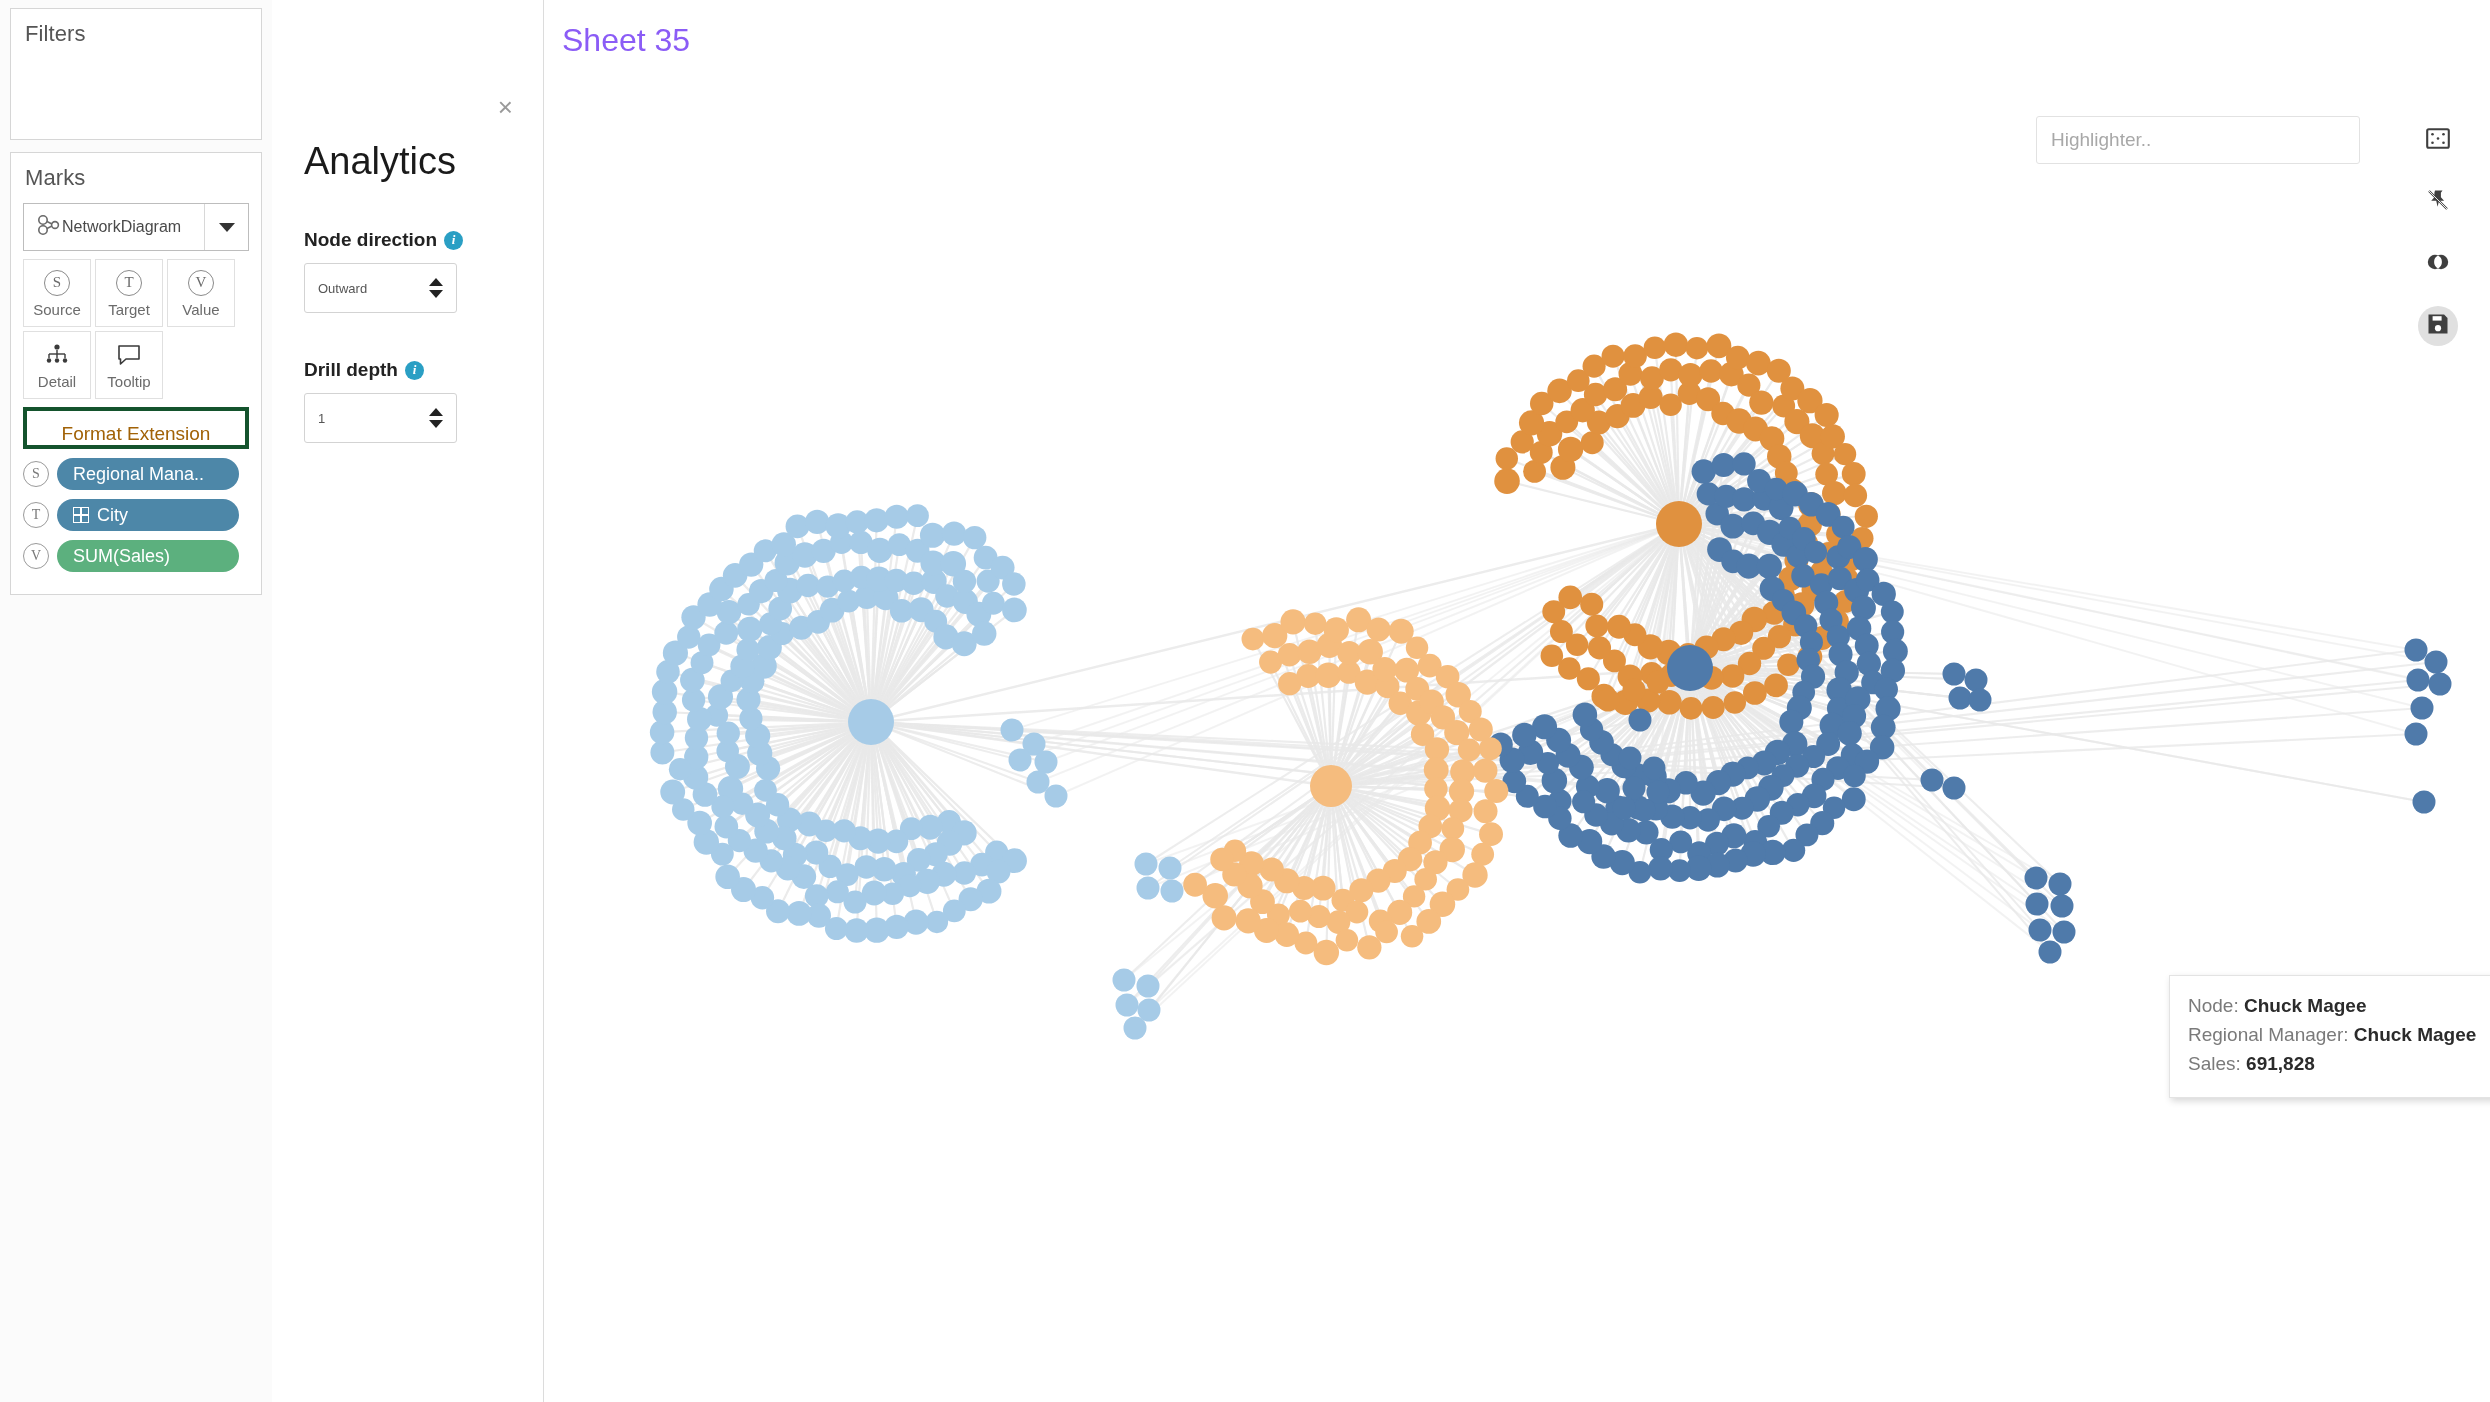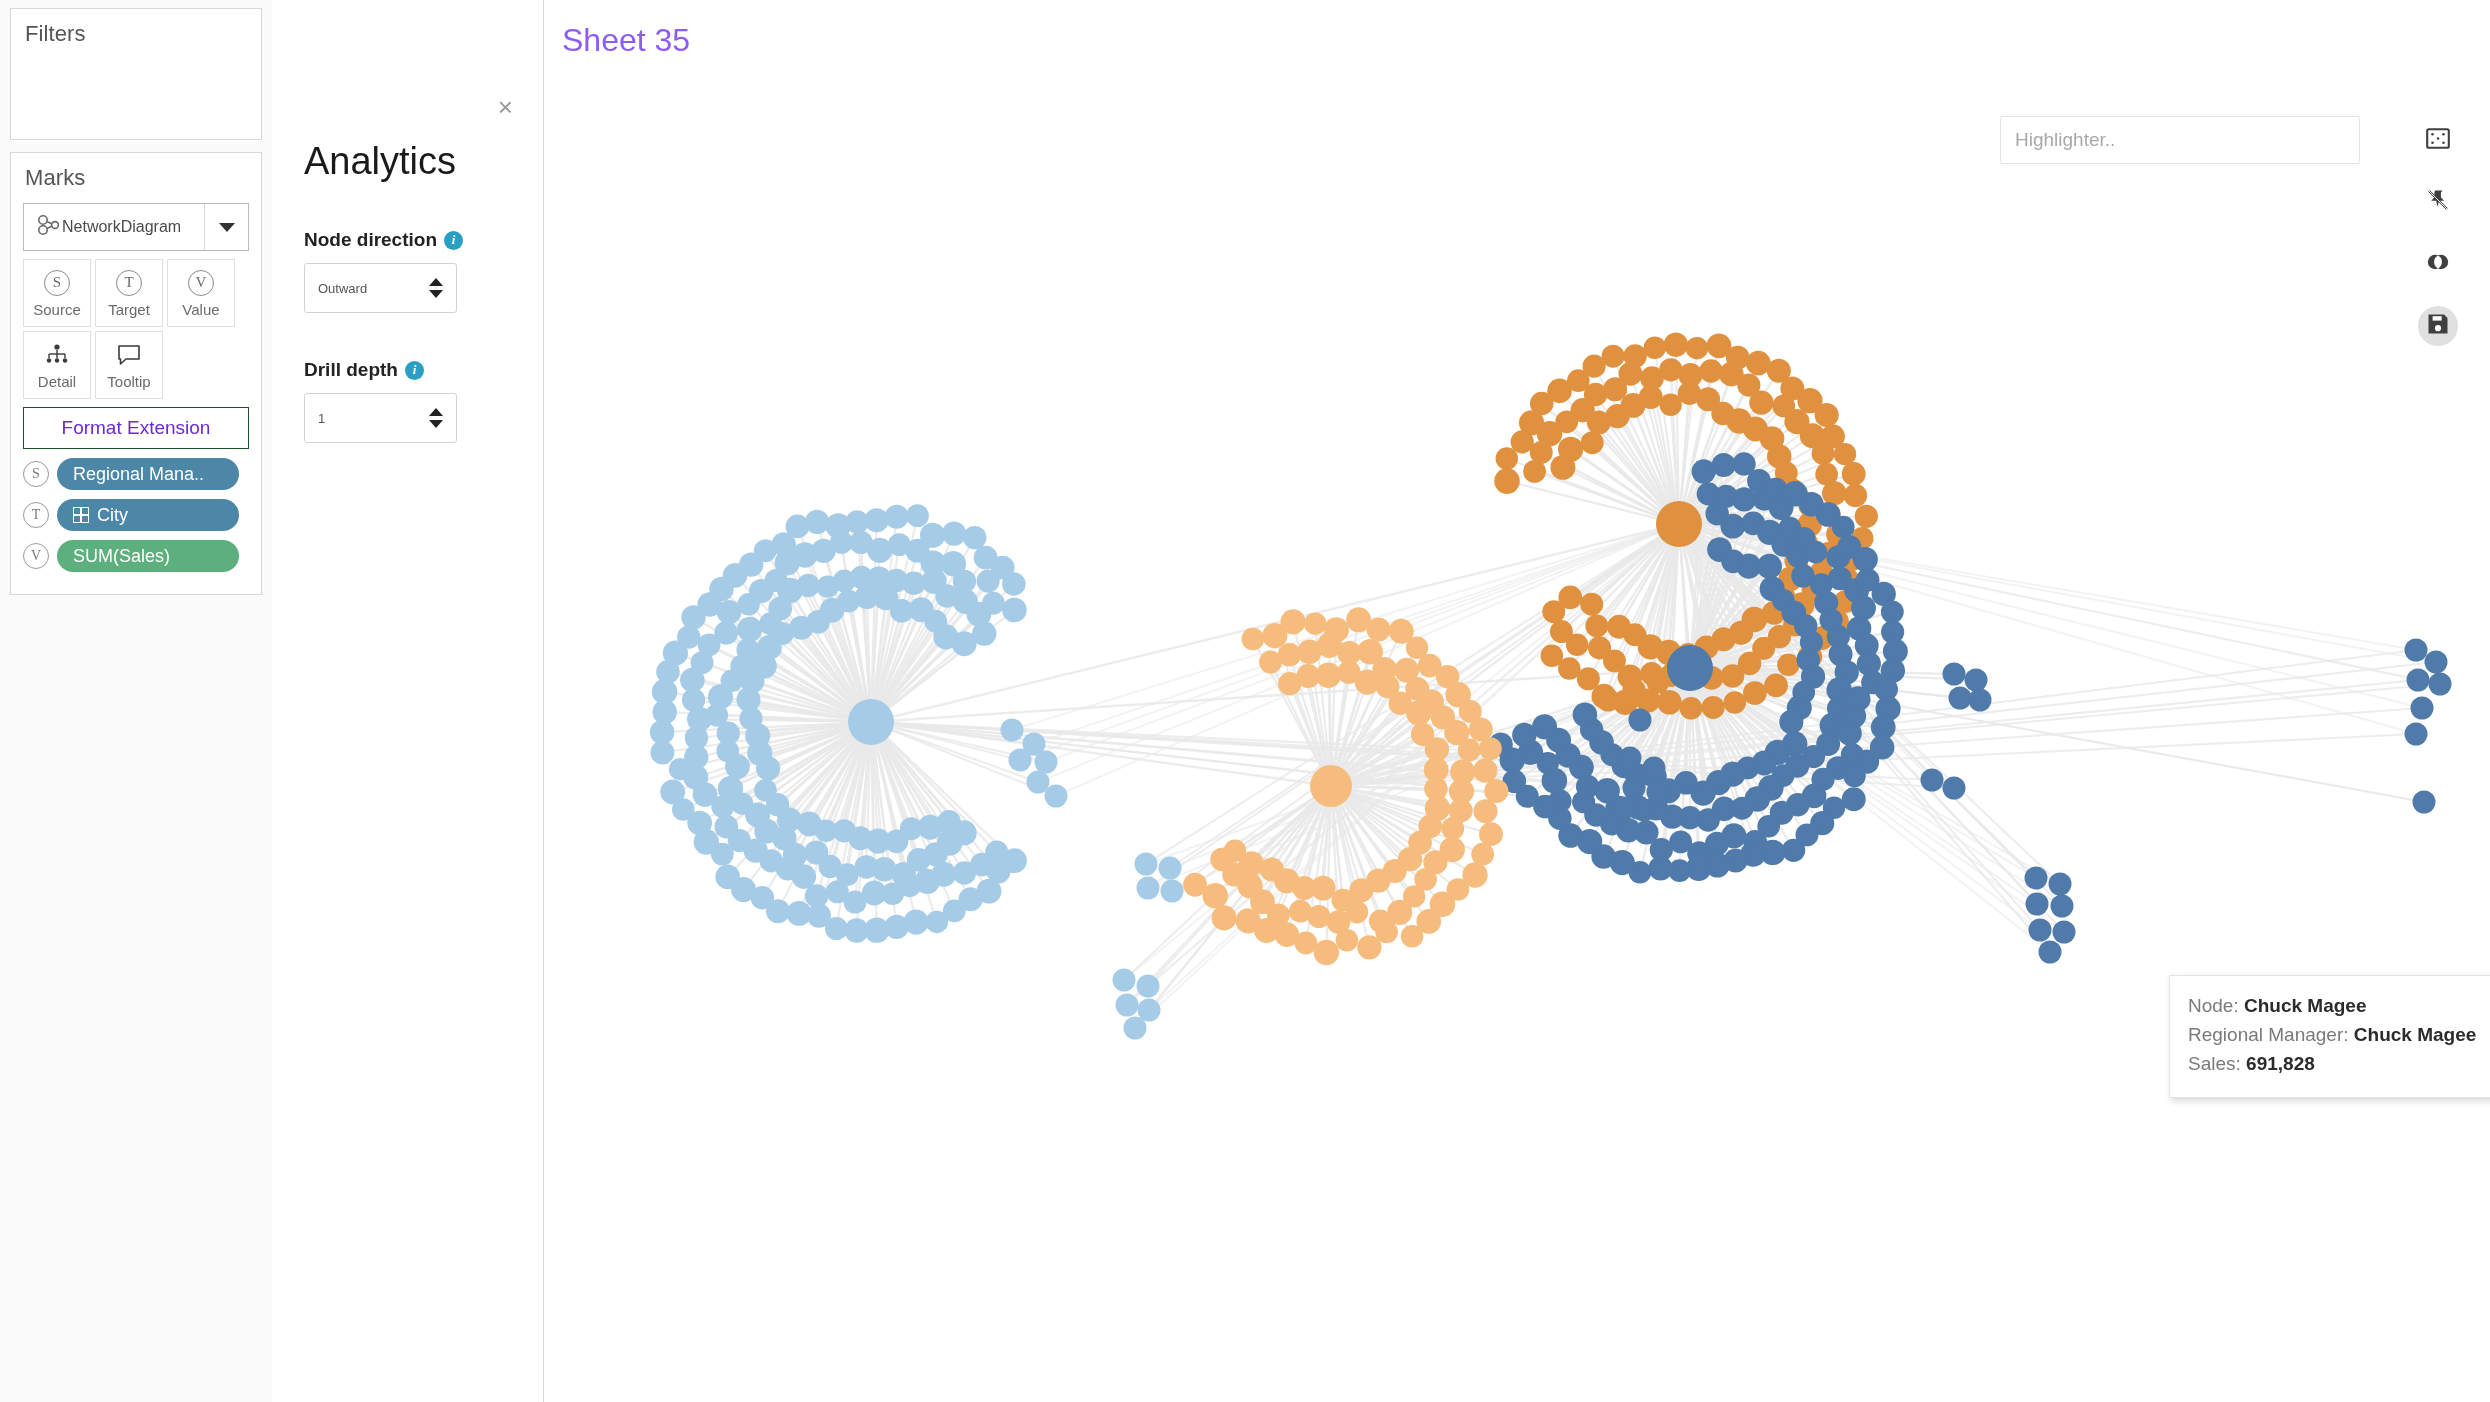--- a/index.html
+++ b/index.html
@@ -98,25 +98,25 @@
     font-family: "Liberation Serif", serif;
   }
   .mark-btn .lbl {
     font-size: 15px;
     color: #6b6b6b;
   }
 
   .fmt-ext-btn {
     margin: 8px 12px 0 12px;
     height: 42px;
-    border: 1px solid #14532d;
+    border: 4px solid #14532d;
     background: #fff;
-    display: flex; align-items: center; justify-content: center;
+    display: flex; align-items: flex-end; justify-content: center;
     font-size: 19px;
-    color: #6d28d9;
+    color: #a16207;
   }
 
   .pill-row {
     display: flex;
     align-items: center;
     gap: 8px;
     margin: 9px 12px 0 12px;
   }
   .pill-badge {
     width: 26px; height: 26px; flex: 0 0 26px;
@@ -243,21 +243,21 @@
     position: absolute;
     left: 0; top: 80px; right: 0; bottom: 0;
     background: #fff;
     overflow: hidden;
   }
   #viz-svg { position: absolute; left: 0; top: 0; }
 
   #highlighter {
     position: absolute;
     right: 130px; top: 116px;
-    width: 360px; height: 48px;
+    width: 324px; height: 48px;
     border: 1px solid #e2e2e2;
     border-radius: 3px;
     background: #fff;
     font-size: 19px;
     color: #9b9b9b;
     padding: 0 14px;
     outline: none;
     font-family: "Liberation Sans", sans-serif;
   }
   #highlighter::placeholder { color: #a8a8a8; }

